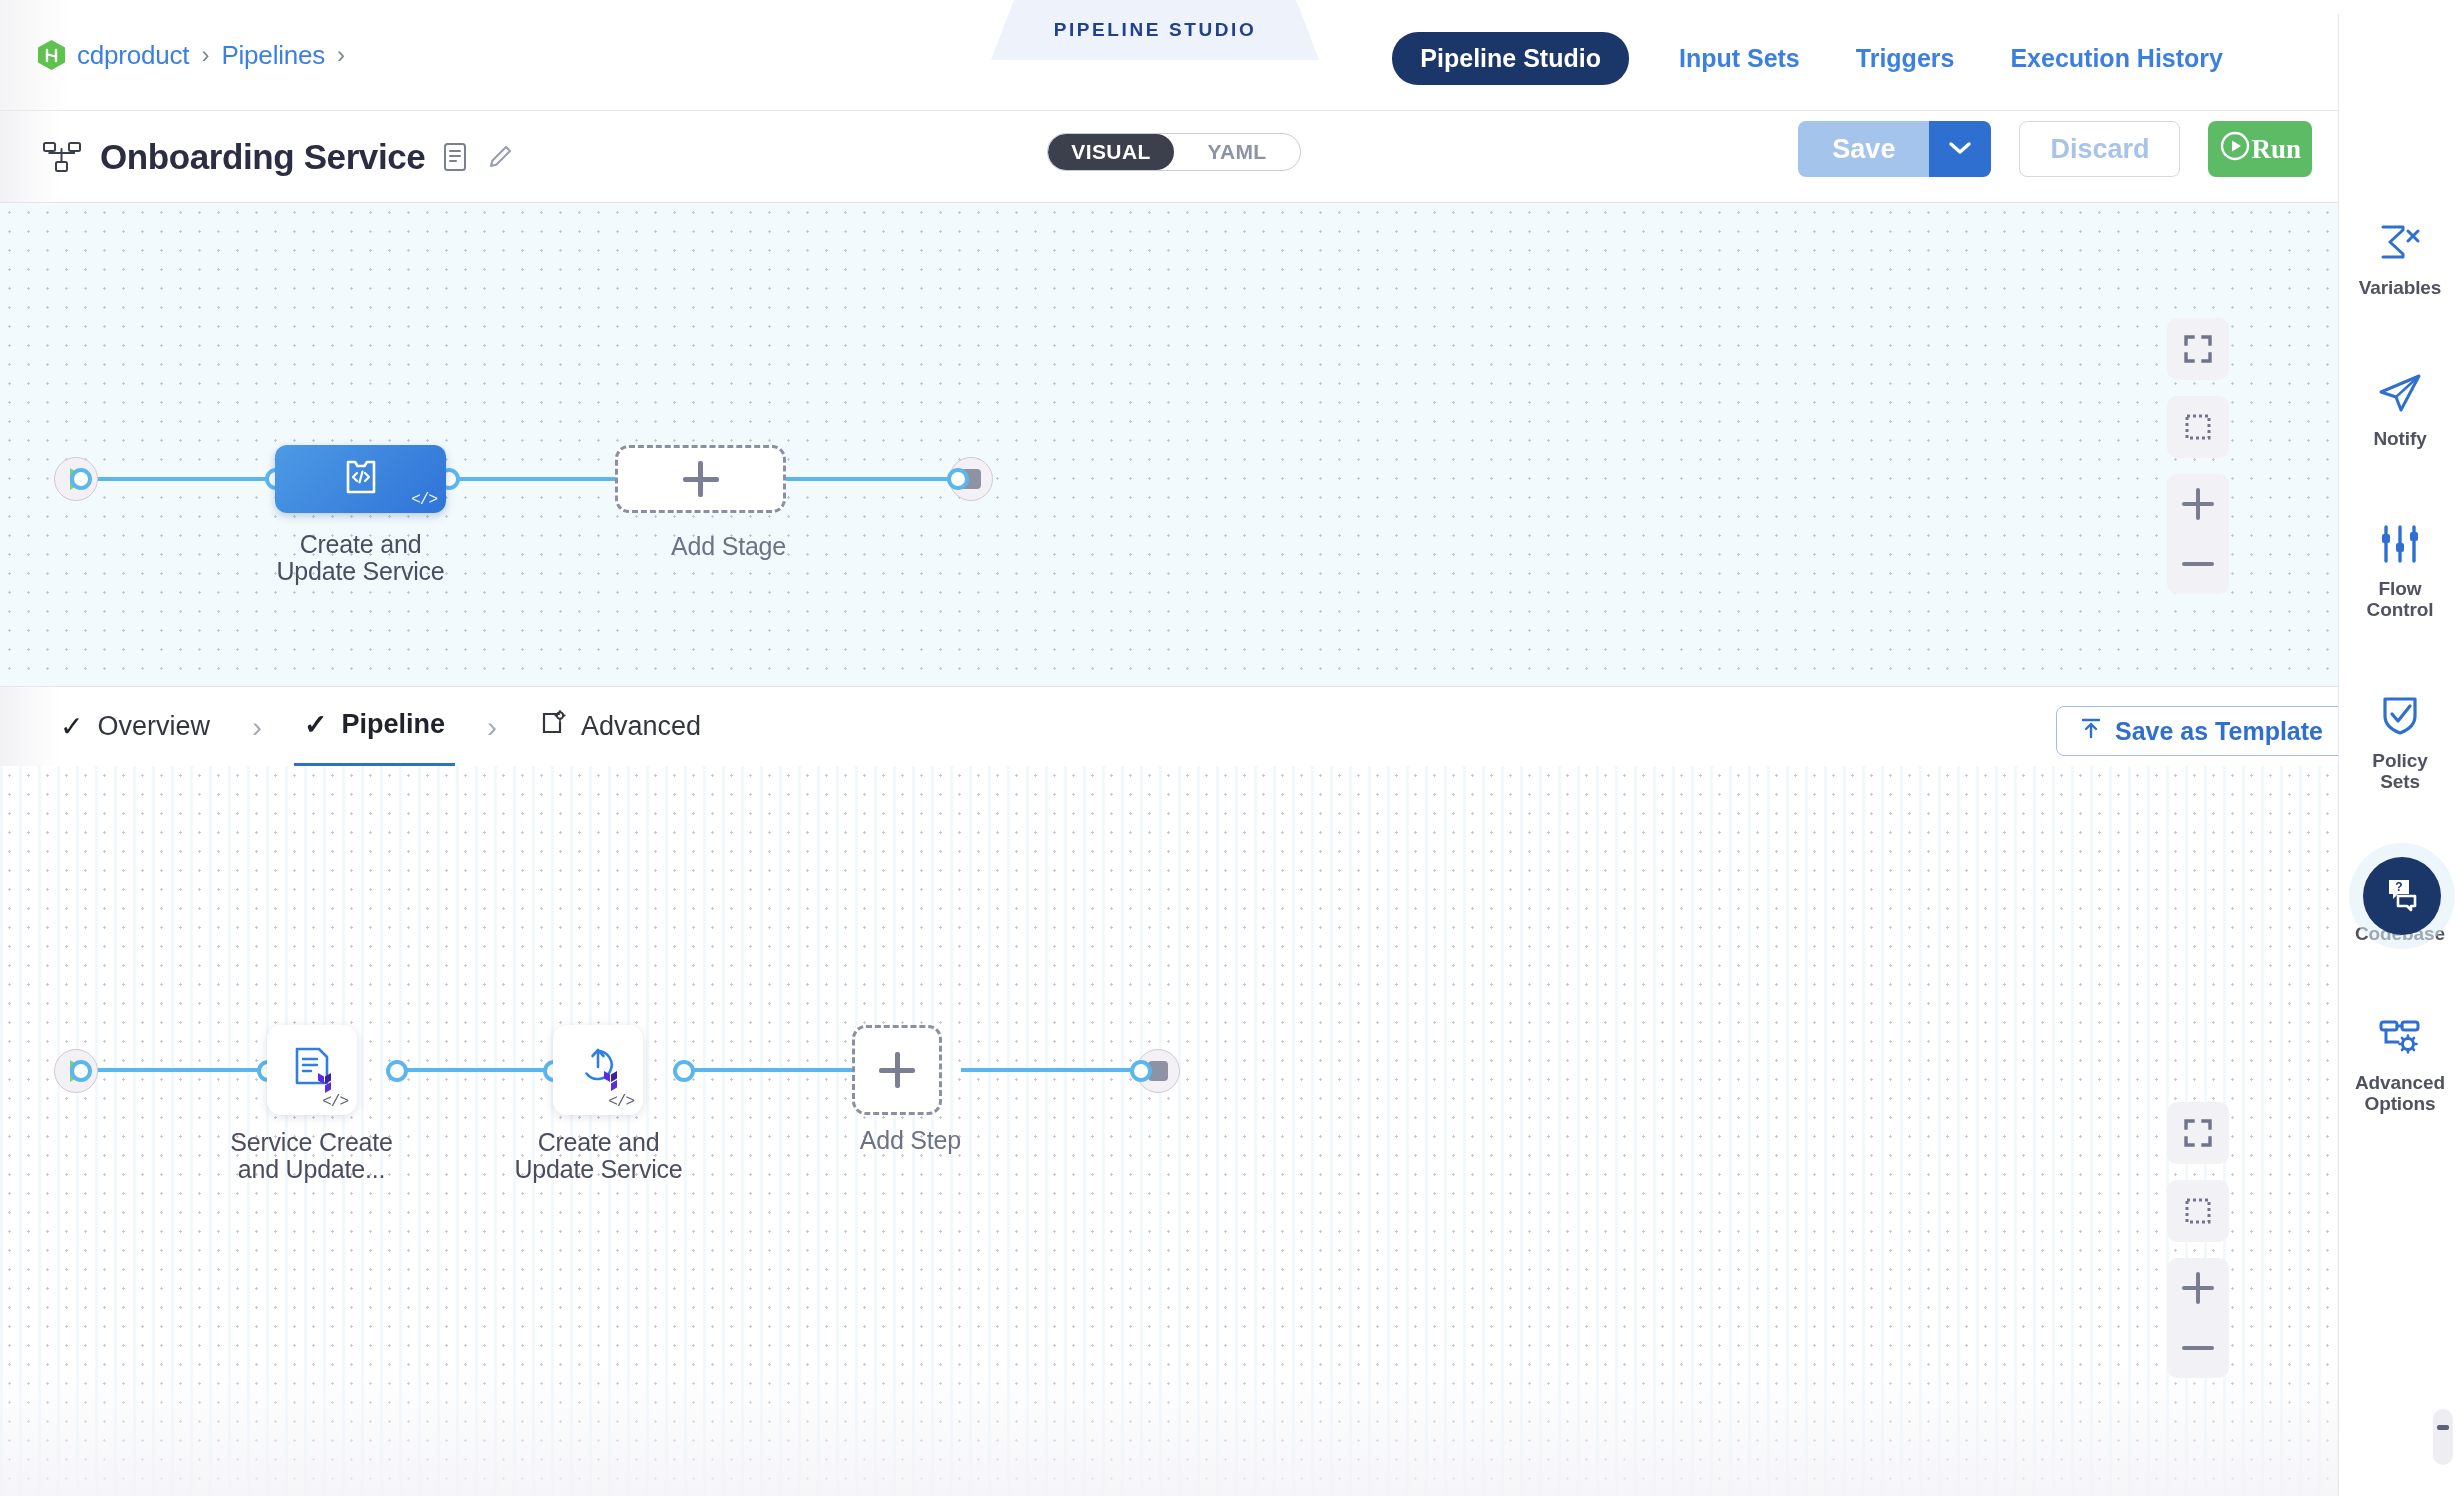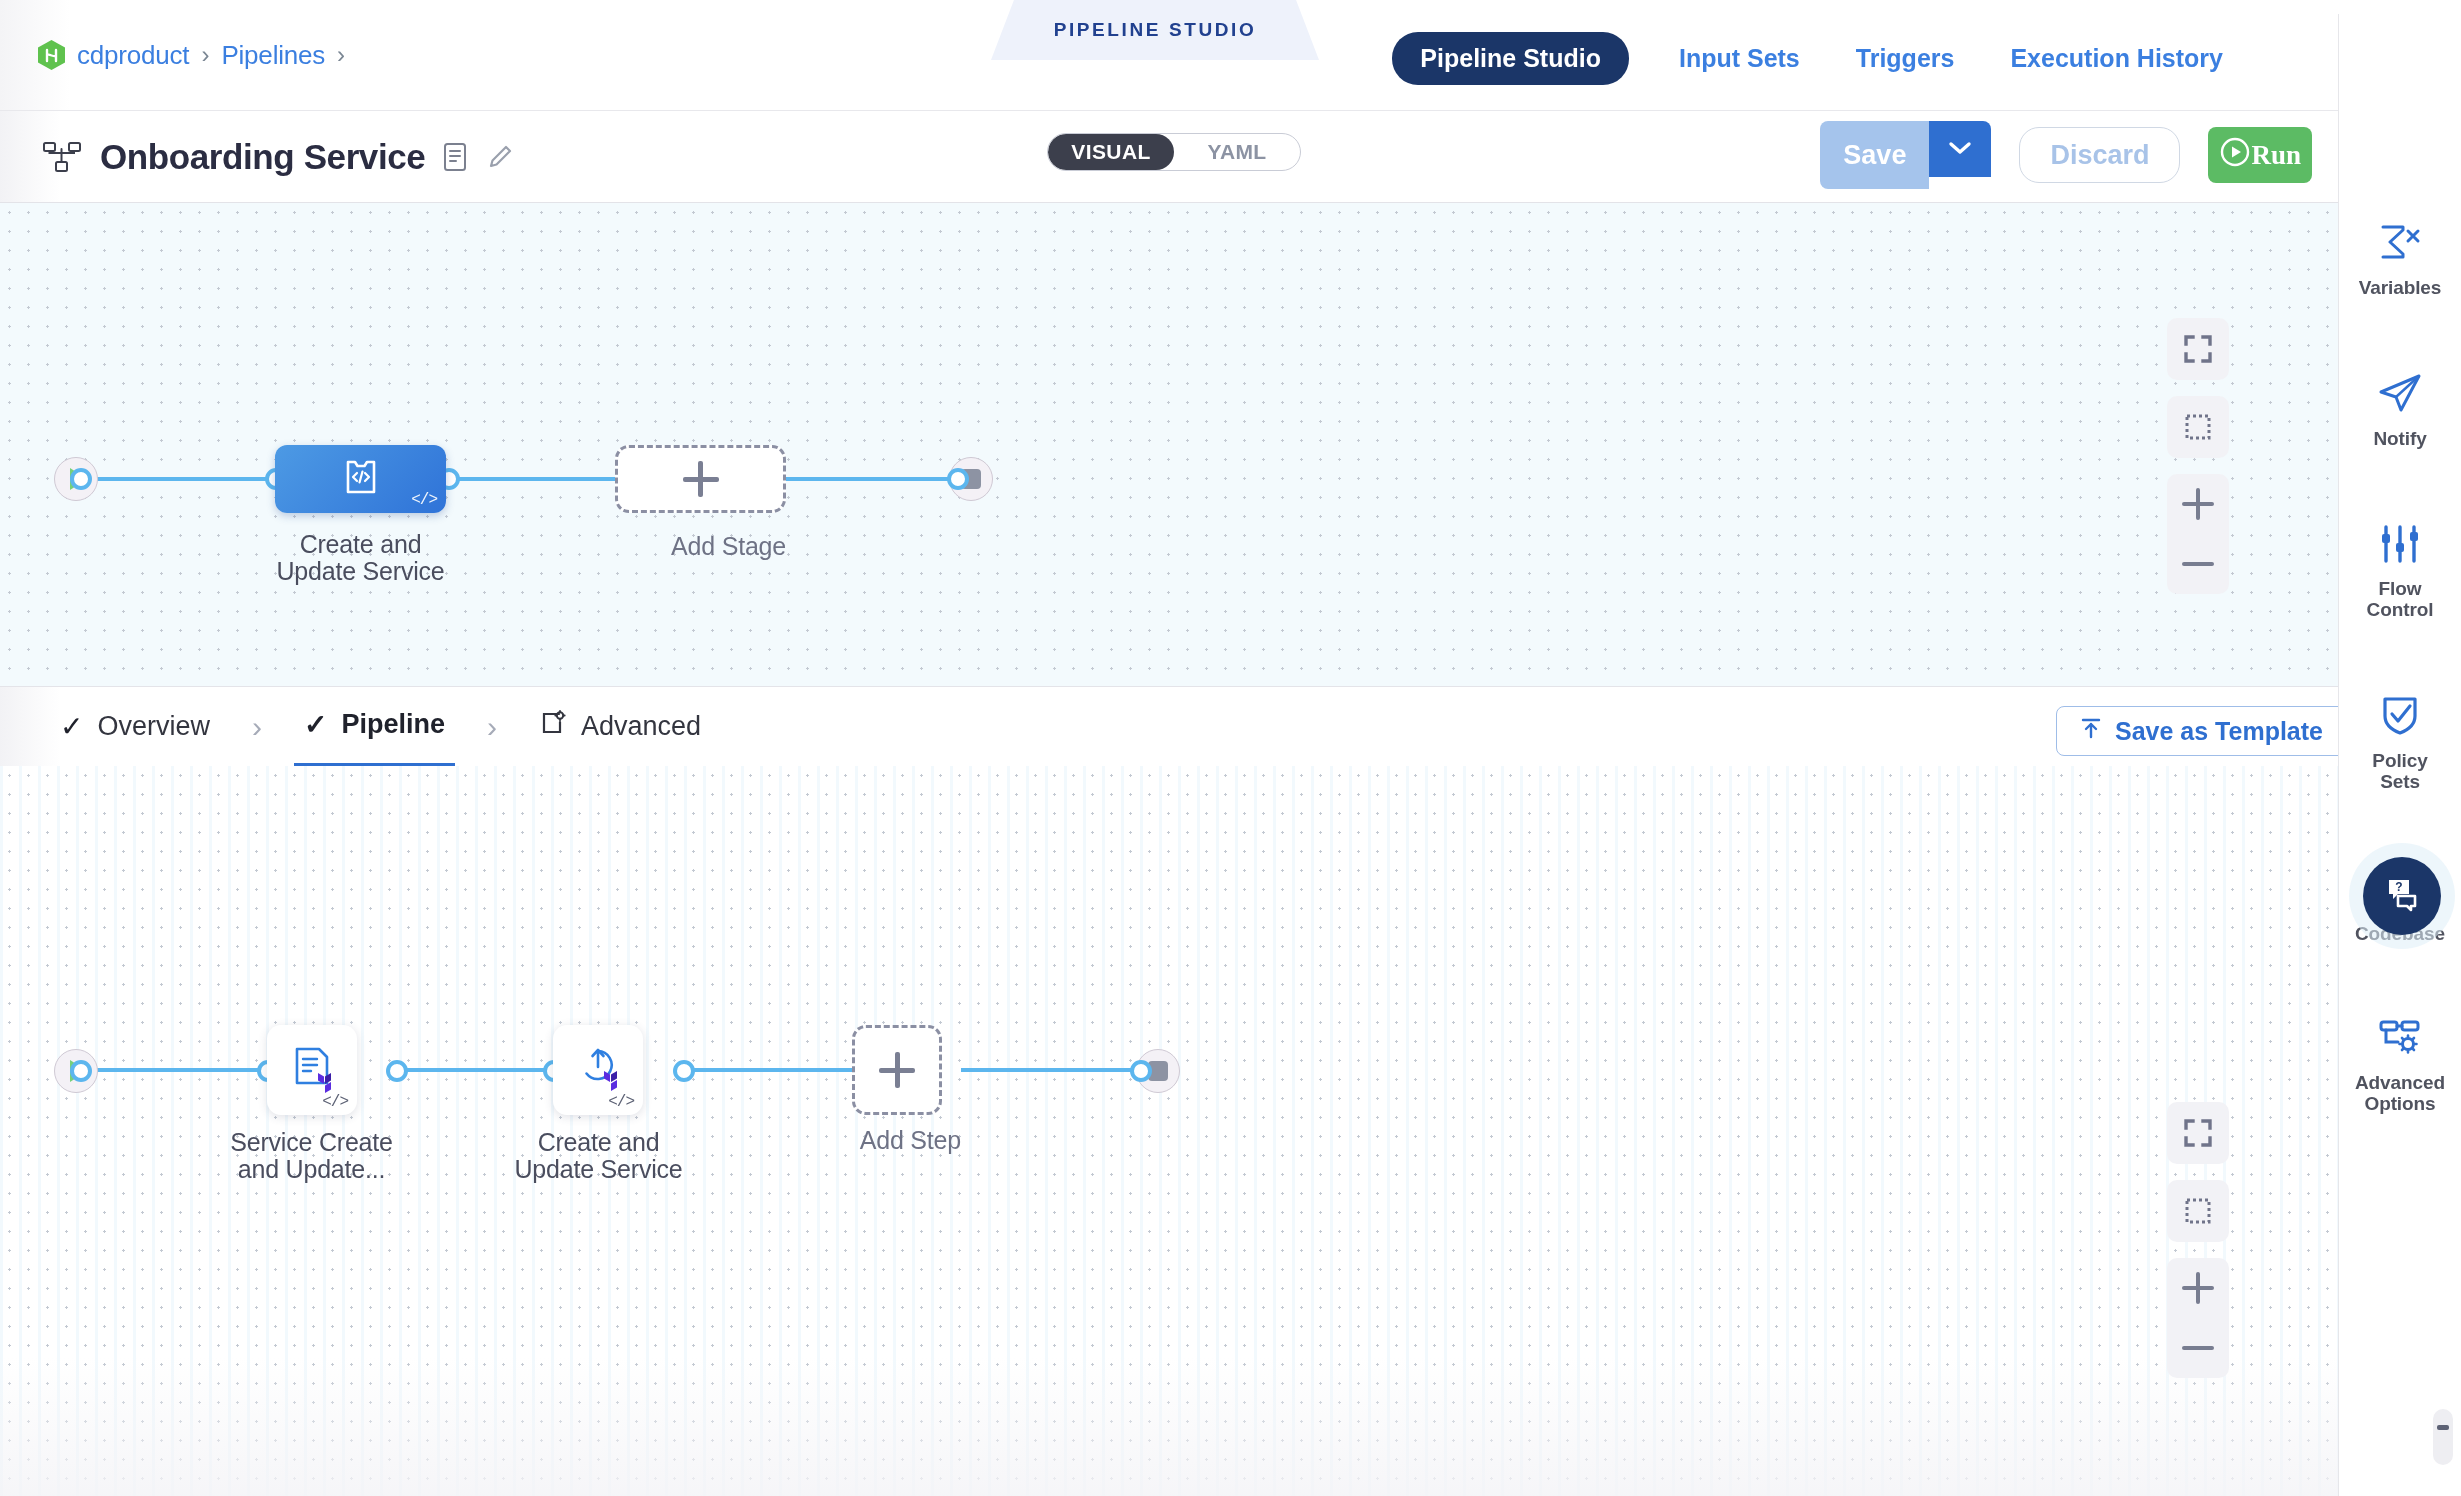--- a/index.html
+++ b/index.html
@@ -79,30 +79,30 @@
   }
   .vyopt.active { background: #3c3f4c; color: #ffffff; border-radius: 19px; }
 
   .actions {
     position: absolute; right: 103px; top: 121px;
     display: flex; align-items: center; gap: 28px;
   }
   .save-group { display: flex; border-radius: 8px; overflow: hidden; }
   .save-btn {
     background: #a5c4ec; color: #ffffff; border: none;
-    font-size: 27px; font-weight: bold; padding: 0 23px; height: 68px;
+    font-size: 27px; font-weight: bold; padding: 0 34px; height: 56px;
     cursor: pointer; font-family: inherit;
   }
   .save-caret {
     background: #2f6fd0; width: 62px; height: 56px; border: none;
     display: flex; align-items: center; justify-content: center; cursor: pointer;
   }
   .discard-btn {
     background: #ffffff; color: #a8c3e8; border: 1px solid #d0d8e4;
-    border-radius: 20px; font-size: 27px; font-weight: bold;
+    border-radius: 8px; font-size: 27px; font-weight: bold;
     padding: 0 30px; height: 56px; cursor: pointer; font-family: inherit;
   }
   .run-btn {
     background: #5cbb64; color: #ffffff; border: none; border-radius: 8px;
     font-size: 27px; font-weight: bold; padding: 0 11px; height: 56px;
     display: flex; align-items: center; gap: 0; cursor: pointer;
     font-family: Liberation Serif, serif;
   }
   .kebab { display: flex; flex-direction: column; gap: 5px; cursor: pointer; padding: 6px; }
   .kebab i { width: 6px; height: 6px; border-radius: 50%; background: #9aa0ad; display:block; }

